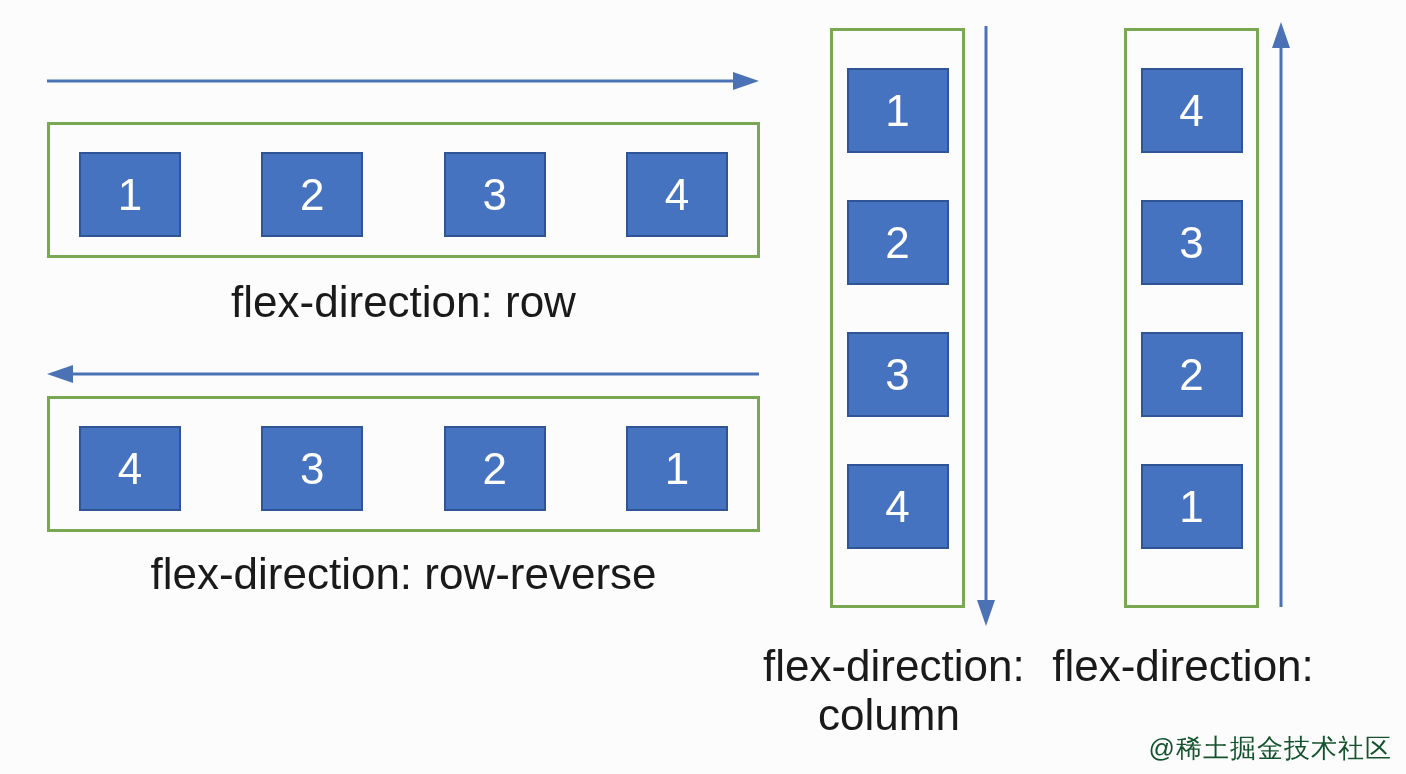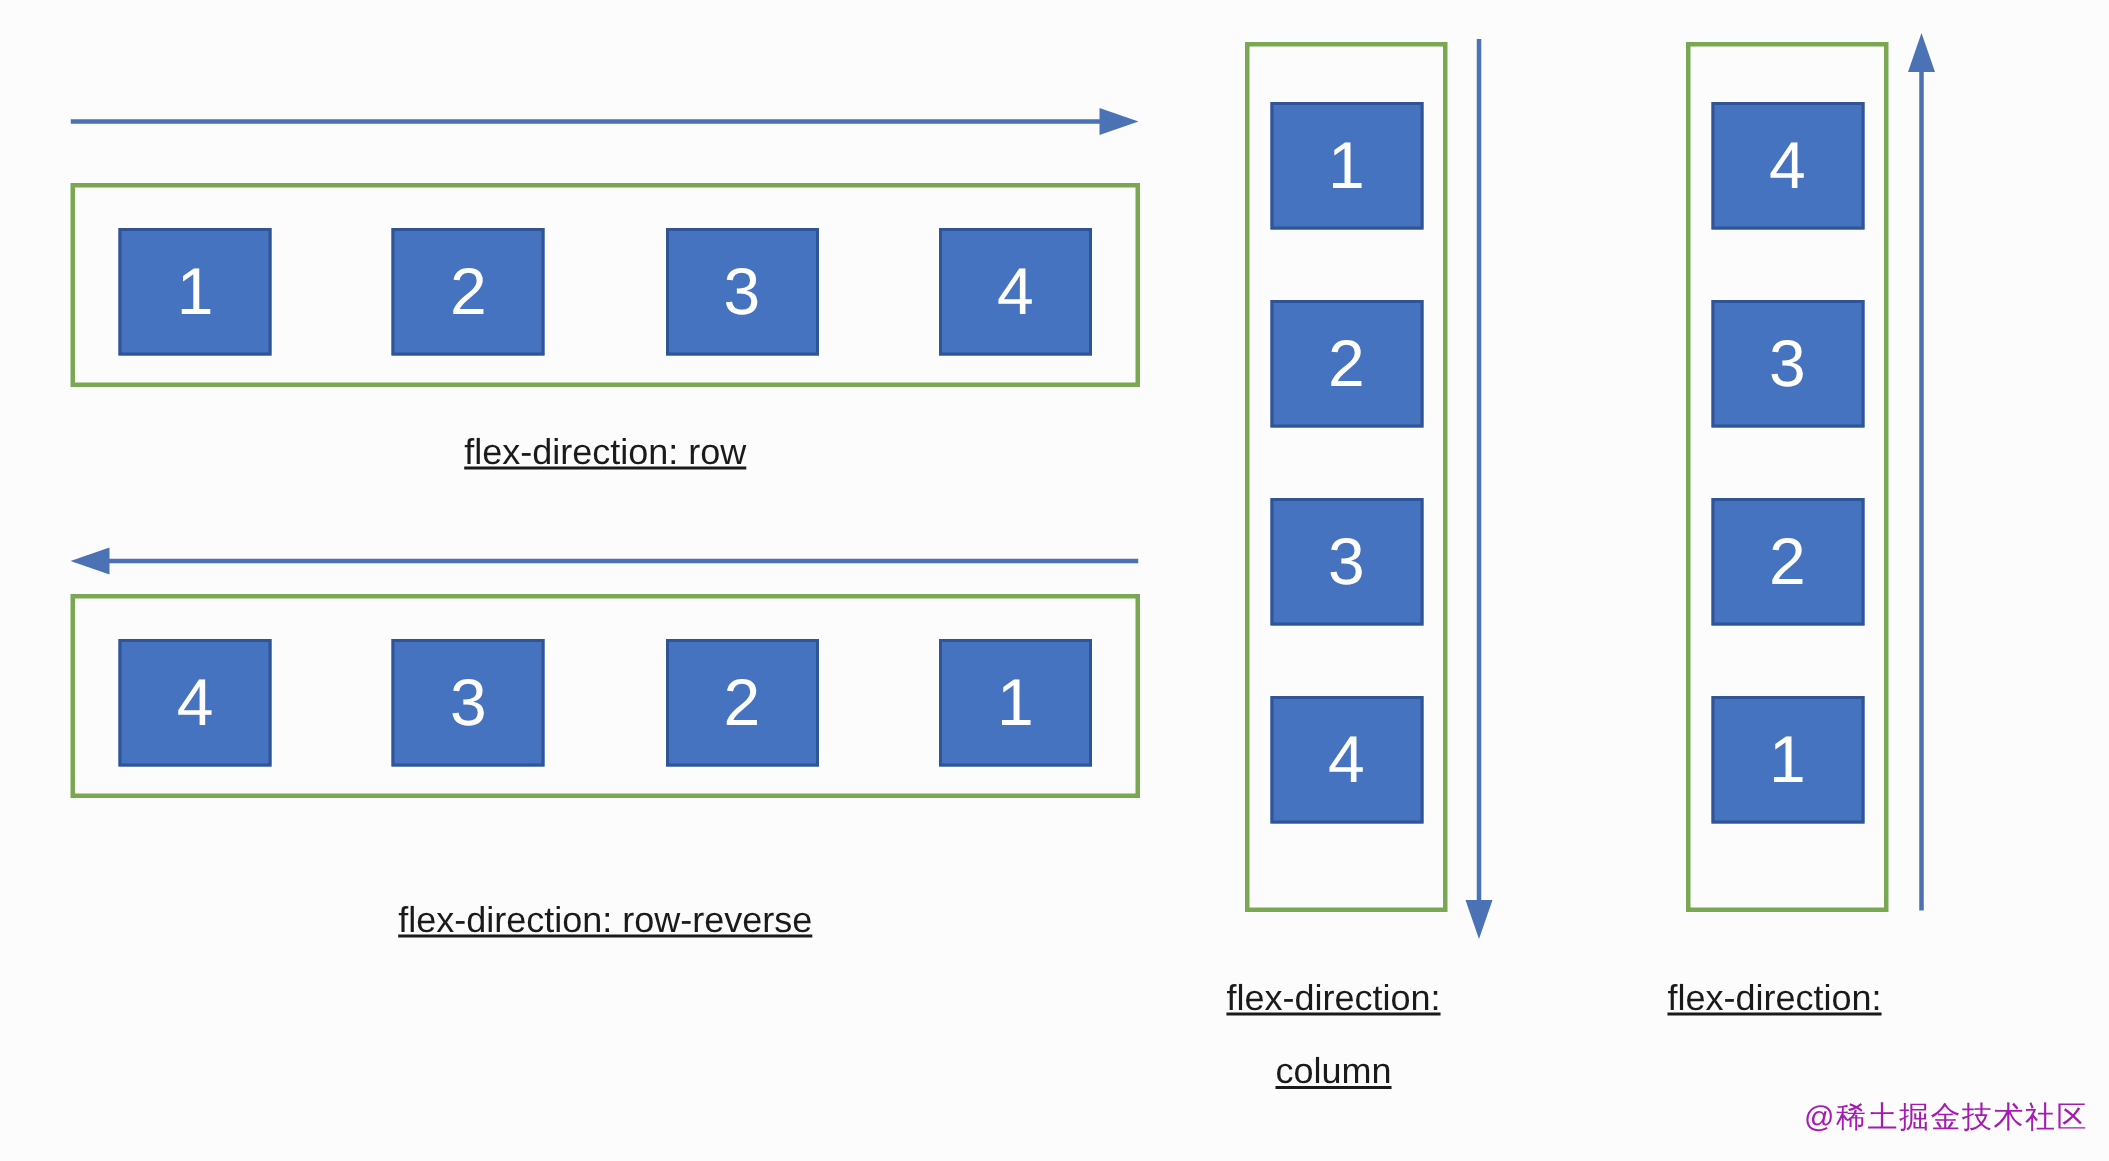--- a/index.html
+++ b/index.html
@@ -45,50 +45,49 @@
     font-size: 44px;
     font-weight: 400;
     display: flex;
     align-items: center;
     justify-content: center;
   }
 
   
   .caption {
     color: #1a1a1a;
-    font-size: 24px;
+    font-size: 44px;
     line-height: 42px;
     text-align: center;
     white-space: nowrap;
-    text-decoration: underline;
   }
   .caption-2line { line-height: 49px; }
 
   #container-row        { left: 47px;  top: 122px; width: 713px; height: 136px; }
   #caption-row          { left: 47px;  top: 281px; width: 713px; }
   #arrow-row            { left: 47px;  top: 68px; }
 
   #container-row-reverse{ left: 47px;  top: 396px; width: 713px; height: 136px; }
-  #caption-row-reverse  { left: 47px;  top: 553px; width: 713px; margin-top: 40px; }
+  #caption-row-reverse  { left: 47px;  top: 553px; width: 713px; }
   #arrow-row-reverse    { left: 47px;  top: 361px; }
 
   #container-column     { left: 830px; top: 28px;  width: 135px; height: 580px; }
   #arrow-column         { left: 973px; top: 26px; }
   #caption-column       { left: 763px; top: 641px; width: 252px; }
 
   #container-column-reverse { left: 1124px; top: 28px; width: 135px; height: 580px; }
   #arrow-column-reverse     { left: 1268px; top: 22px; }
   #caption-column-reverse   { left: 1038px; top: 641px; width: 290px; }
 
   #watermark {
     right: 14px;
     top: 731px;
-    font-size: 20px;
+    font-size: 26px;
     letter-spacing: 1px;
-    color: #a21caf;
+    color: #14532d;
   }
 </style>
 </head>
 <body>
 
 <div class="canvas">
 
   <svg id="arrow-row" class="abs" width="712" height="26" viewBox="0 0 712 26">
     <line x1="0" y1="13" x2="687" y2="13" stroke="#4a72b4" stroke-width="3"></line>
     <polygon points="686,4 712,13 686,22" fill="#4a72b4"></polygon>

